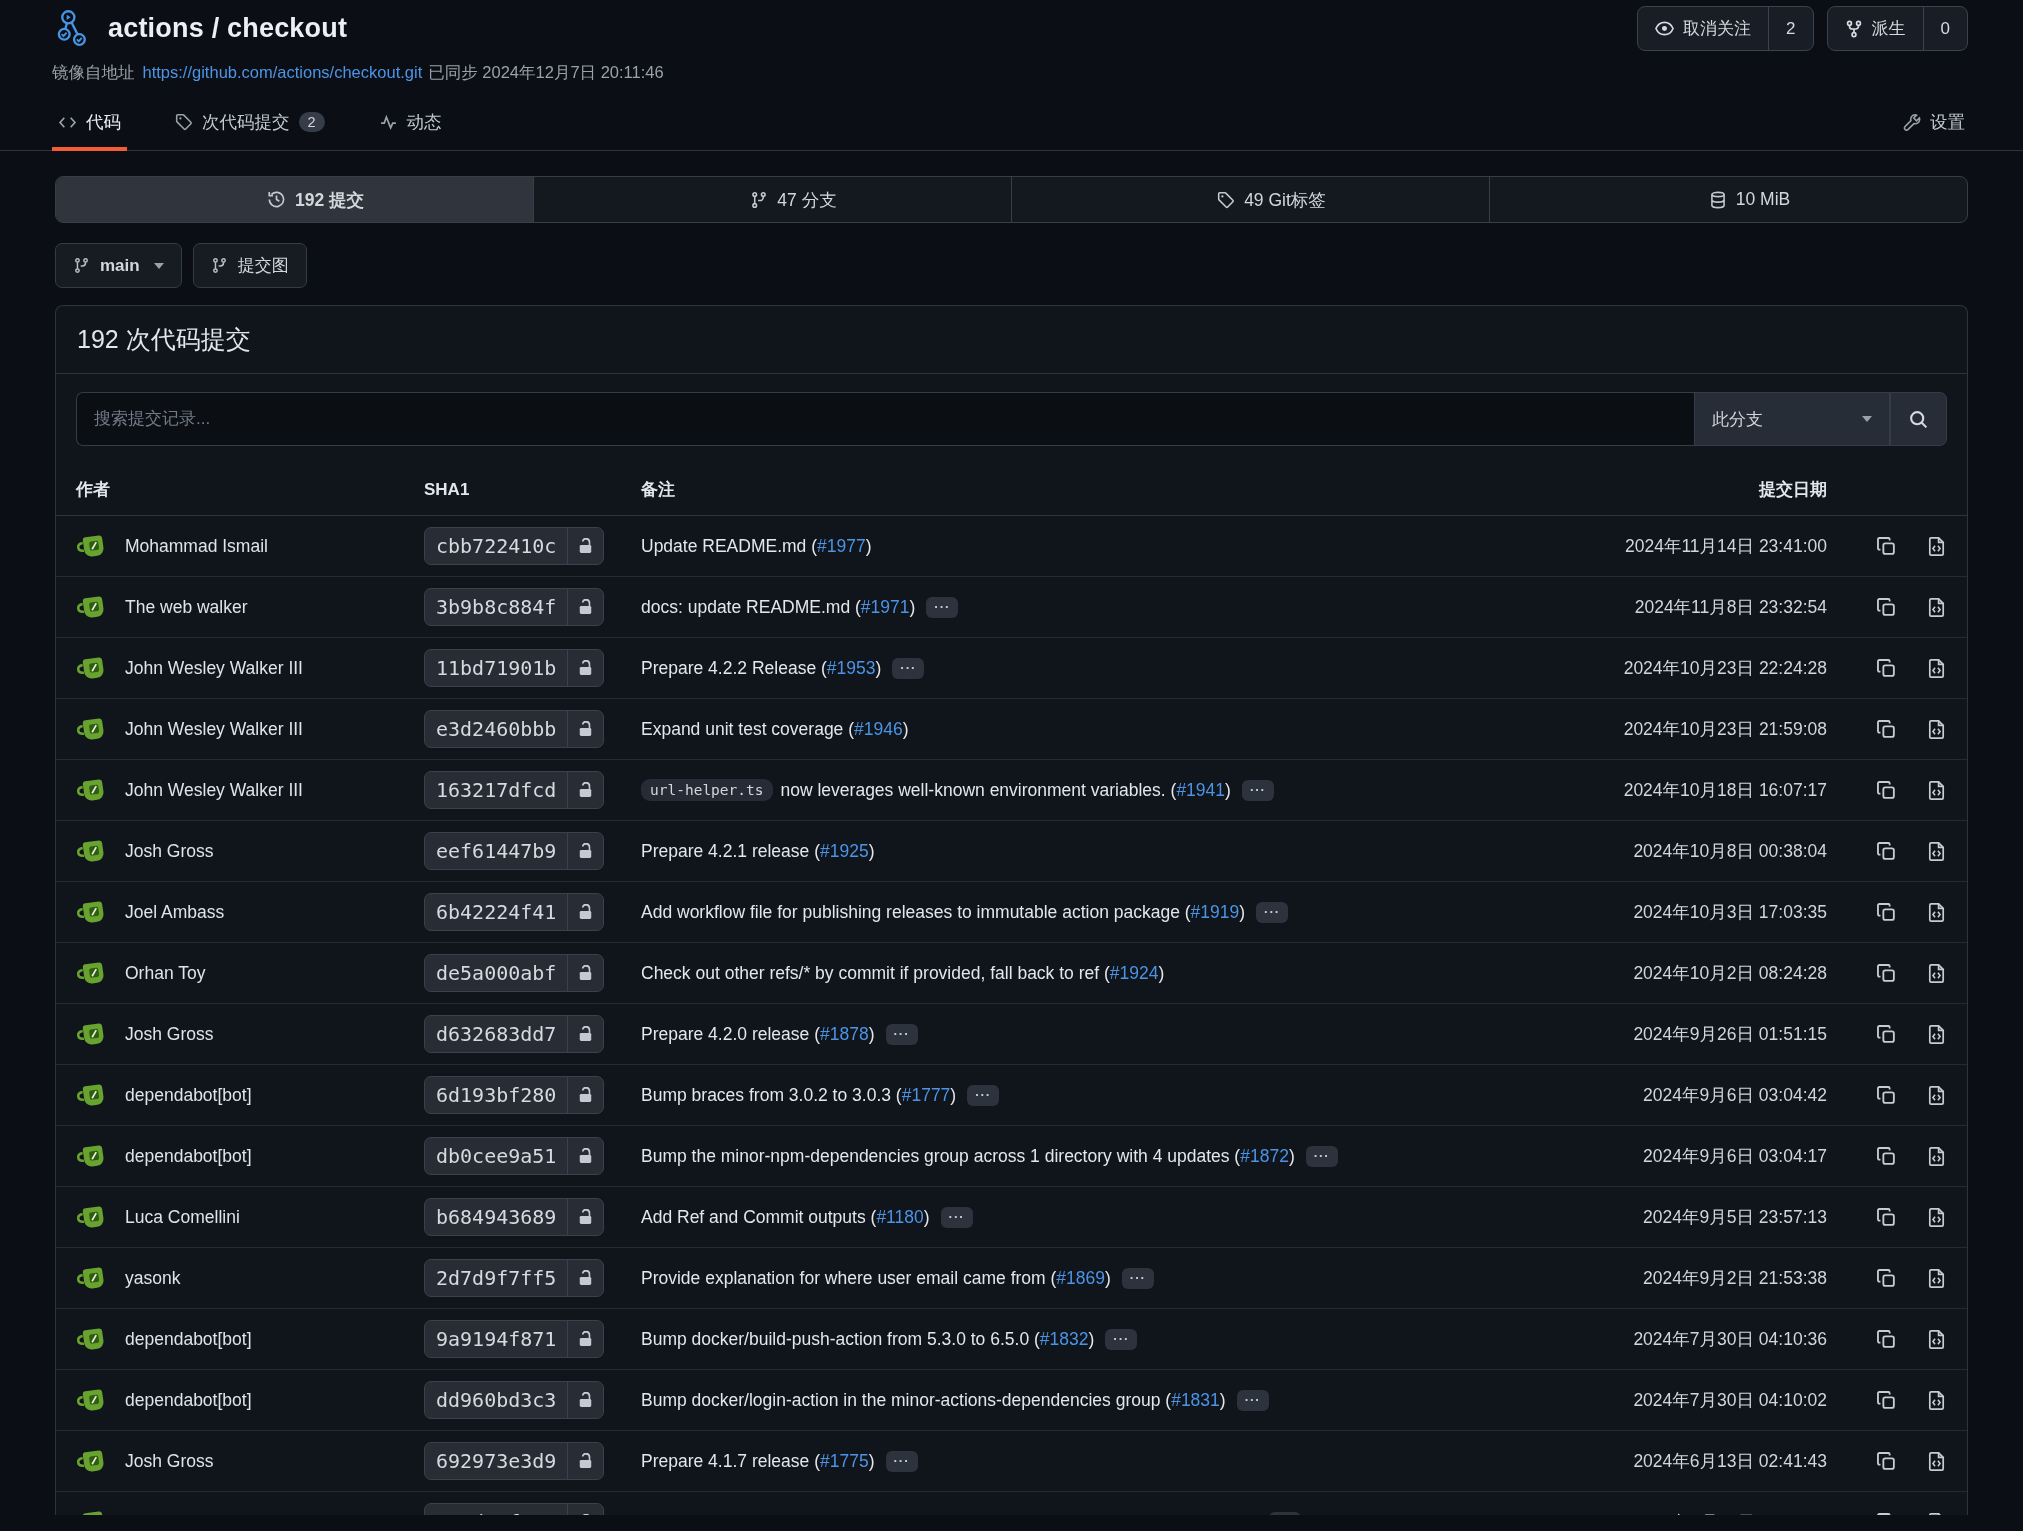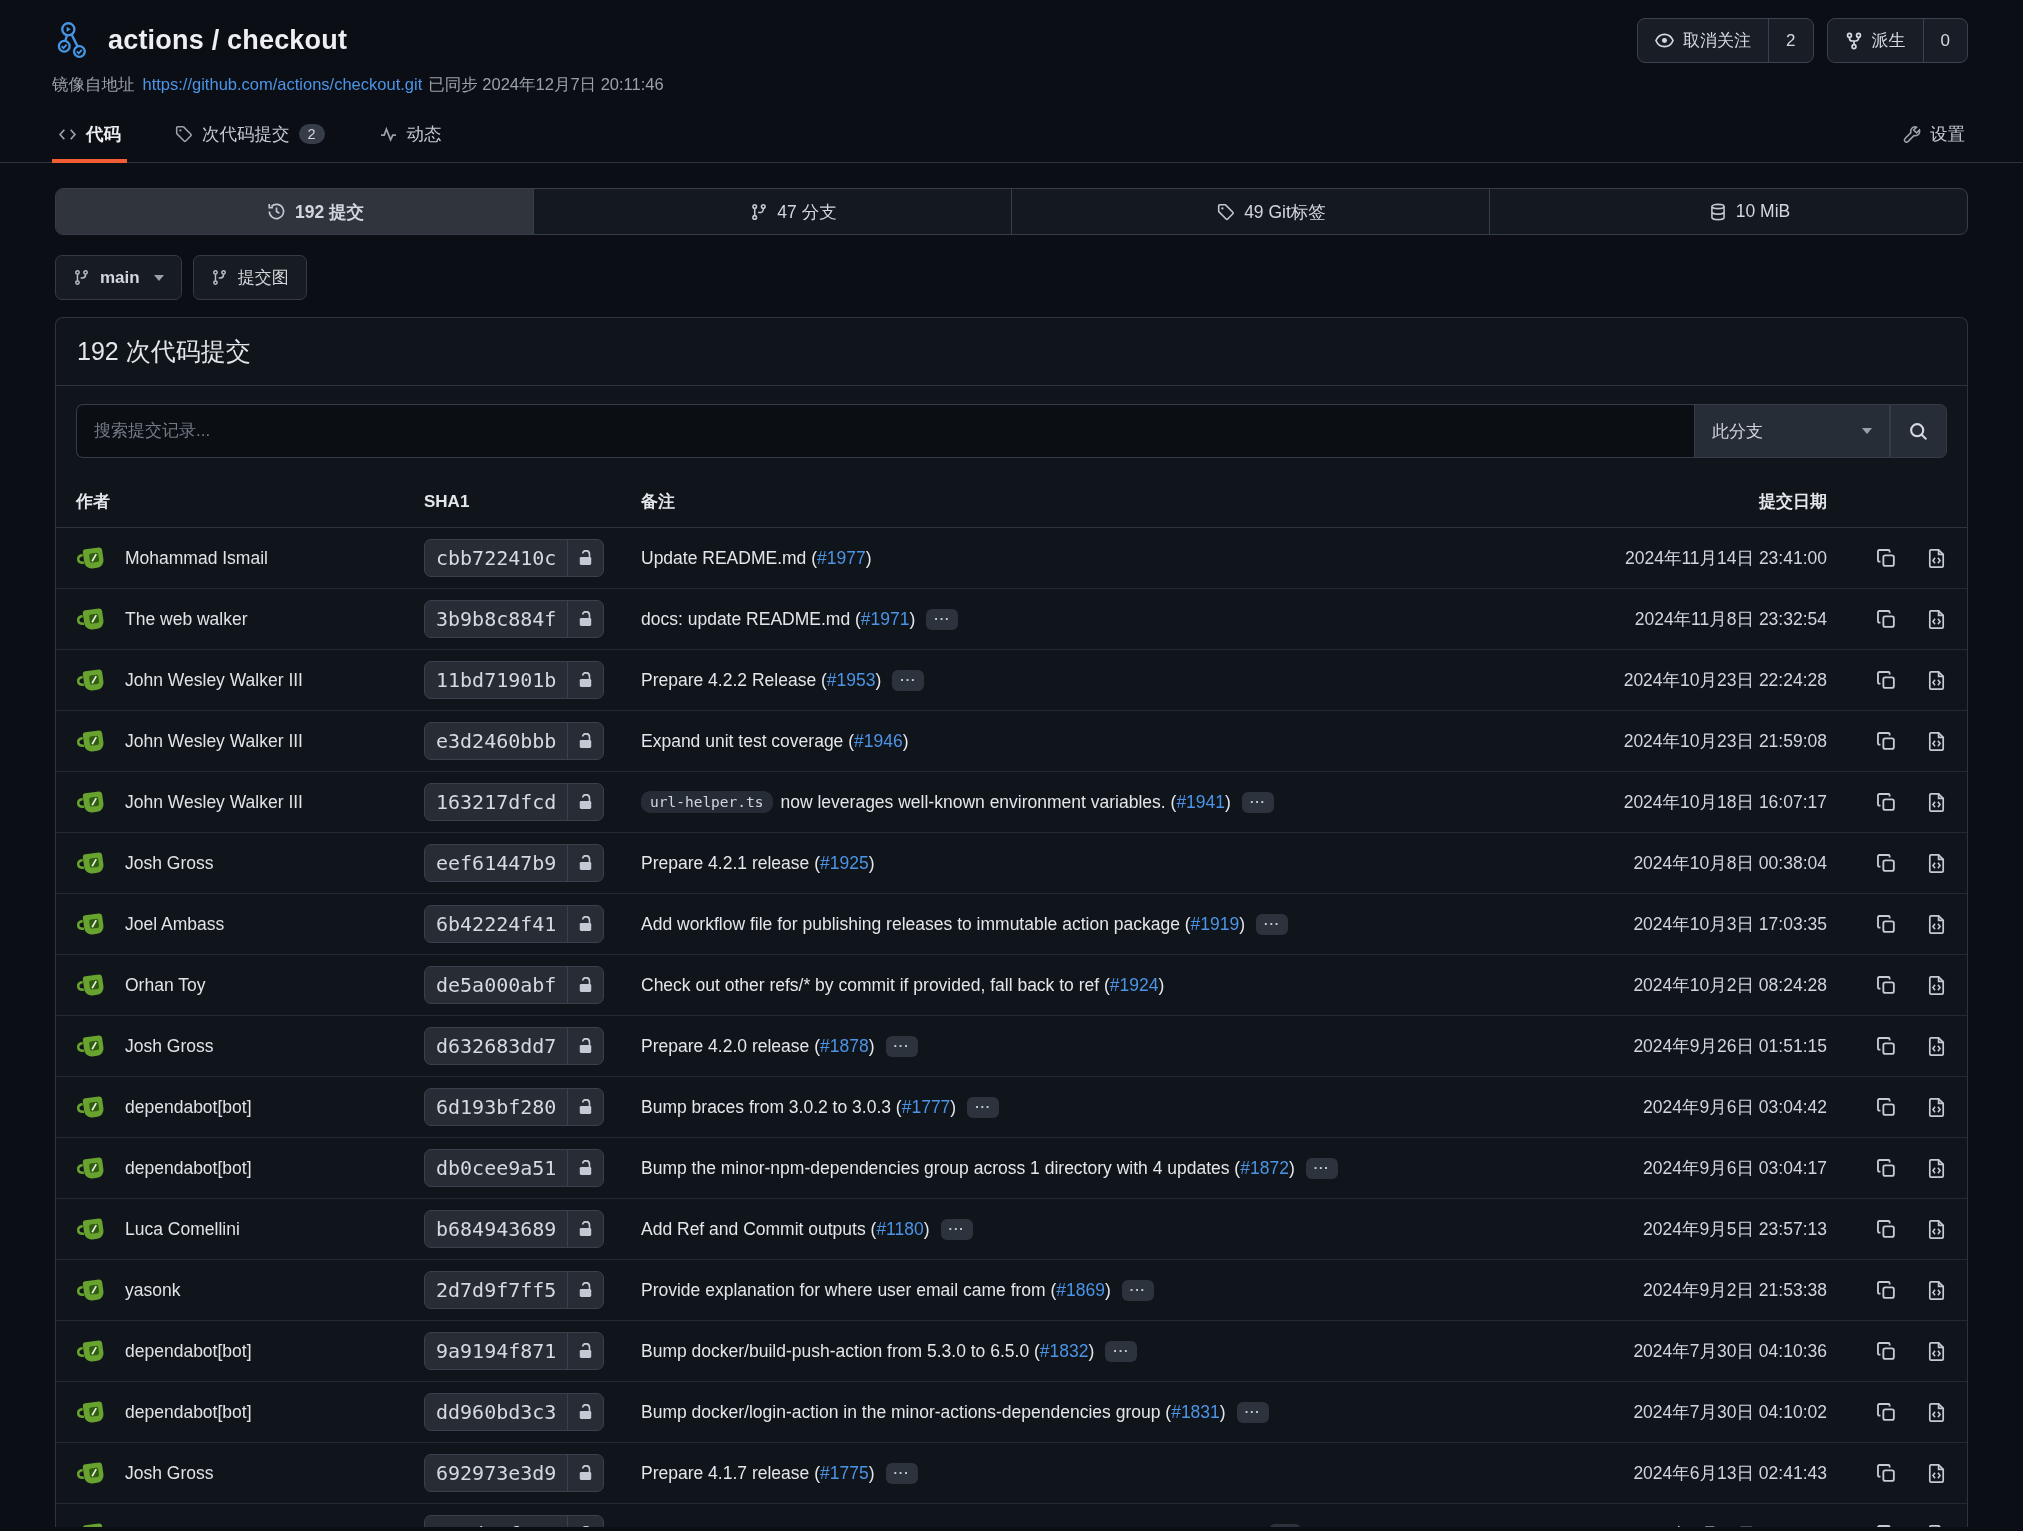--- a/index.html
+++ b/index.html
@@ -7,40 +7,40 @@
   body {
     background:#0b0e14;
     color:#dfe2e6;
     font-family:"Liberation Sans", sans-serif;
     font-size:17px;
   }
   a { text-decoration:none; color:inherit; cursor:pointer; }
   svg { display:block; }
 
   
-  .hdr-row1 { display:flex; align-items:center; padding:18px 55px 0 52px; }
+  .hdr-row1 { display:flex; align-items:center; padding:6px 55px 0 52px; }
   .repo-ident { display:flex; align-items:center; gap:14px; }
   .repo-title { font-size:27px; font-weight:bold; color:#edeff2; letter-spacing:.2px; }
   .hdr-spacer { flex:1; }
   .hdr-btn-group {
     display:flex; align-items:stretch; height:45px; margin-left:13px;
     background:#191d25; border:1px solid #3a424e; border-radius:8px; overflow:hidden;
     color:#d6dae0;
   }
   .hdr-btn-main { display:flex; align-items:center; gap:9px; padding:0 17px; }
   .hdr-btn-count { display:flex; align-items:center; padding:0 17px; border-left:1px solid #3a424e; }
 
   .hdr-row2 { padding:11px 55px 0 52px; font-size:16.5px; color:#9aa1ab; }
   .hdr-row2 .mirror-url { color:#4c94e6; margin:0 6px 0 8px; }
 
   
   .tabs { display:flex; align-items:stretch; padding:0 55px; margin-top:13px; border-bottom:1px solid #2e333c; }
   .tab { display:flex; align-items:center; gap:9px; padding:13px 3px 16px; margin-right:48px; position:relative; color:#c3c9d1; font-size:17.5px; }
   .tab .t-ico { color:#9aa1ab; }
-  .tab.active { color:#eceef1; font-weight:bold; }
+  .tab.active { color:#eceef1; font-weight:normal; }
   .tab.active::after { content:""; position:absolute; left:-3px; right:-3px; bottom:-1px; height:4px; background:#f25d34; }
   .tab-badge { background:#363d48; color:#d2d6dc; font-size:14.5px; border-radius:10px; padding:2px 9px; font-weight:normal; }
   .tab-settings { margin-left:auto; margin-right:0; }
 
   
   .stats { display:flex; margin:25px 55px 0; height:47px; border:1px solid #373e49; border-radius:8px; overflow:hidden; background:#14181f; }
   .stat { flex:1; display:flex; align-items:center; justify-content:center; gap:9px; color:#d3d7dd; border-right:1px solid #373e49; font-size:17.5px;padding-left:42px; }
   .stat:last-child { border-right:none; }
   .stat.active { background:#2f343d; font-weight:bold; }
   .stat .s-ico { color:#c3c9d1; }

